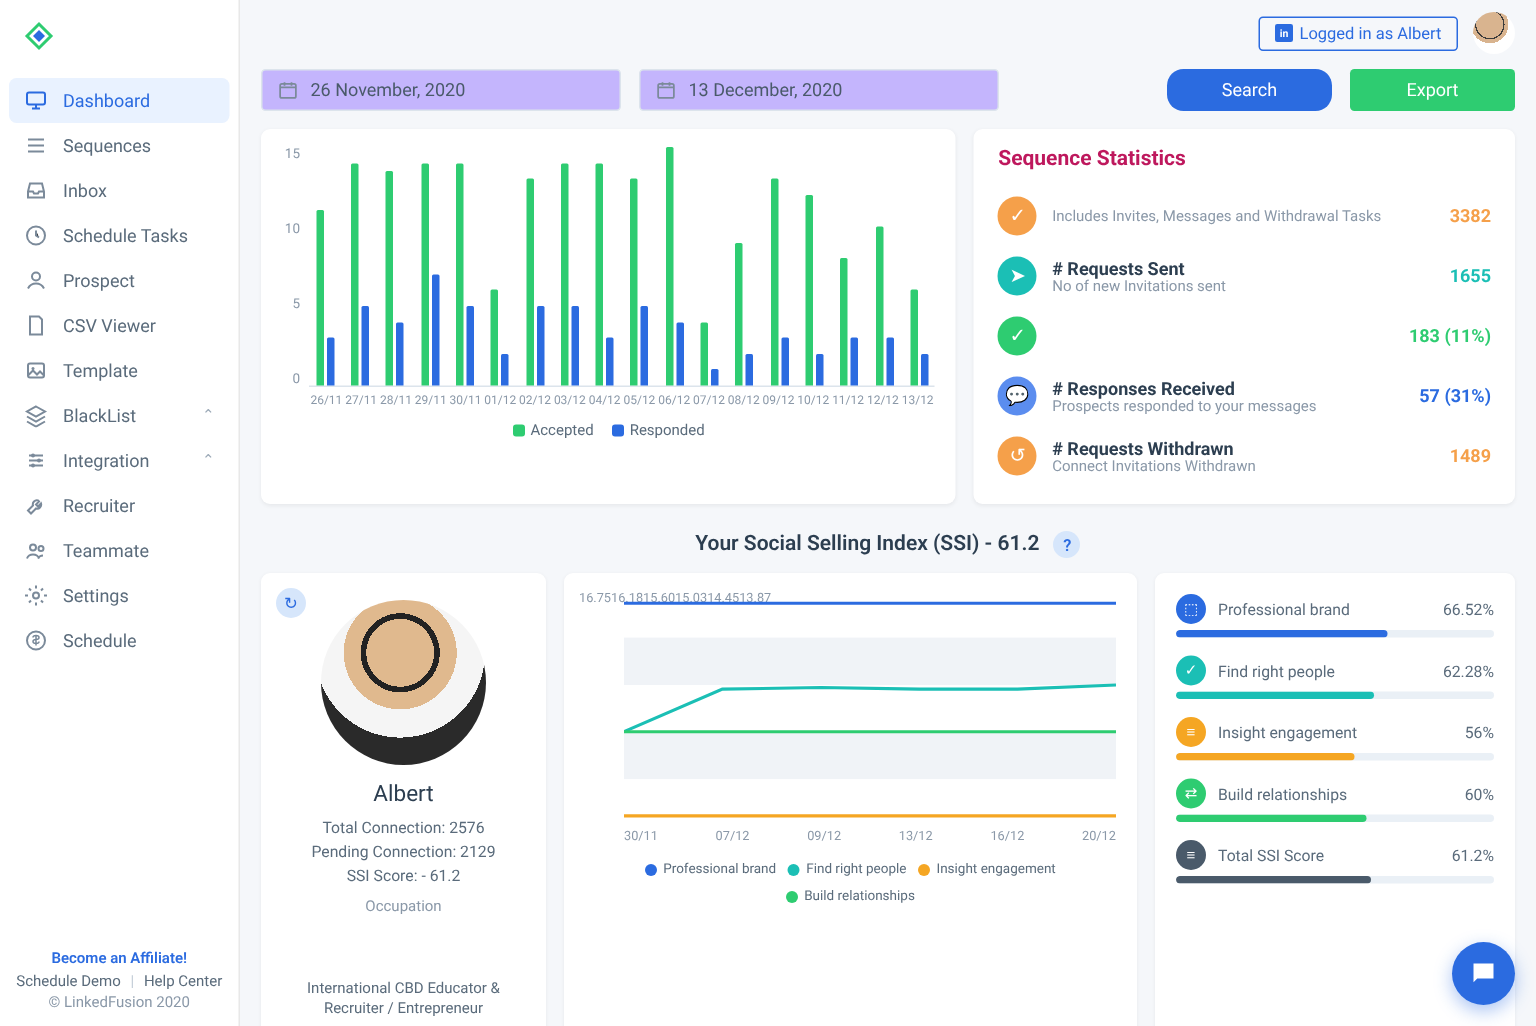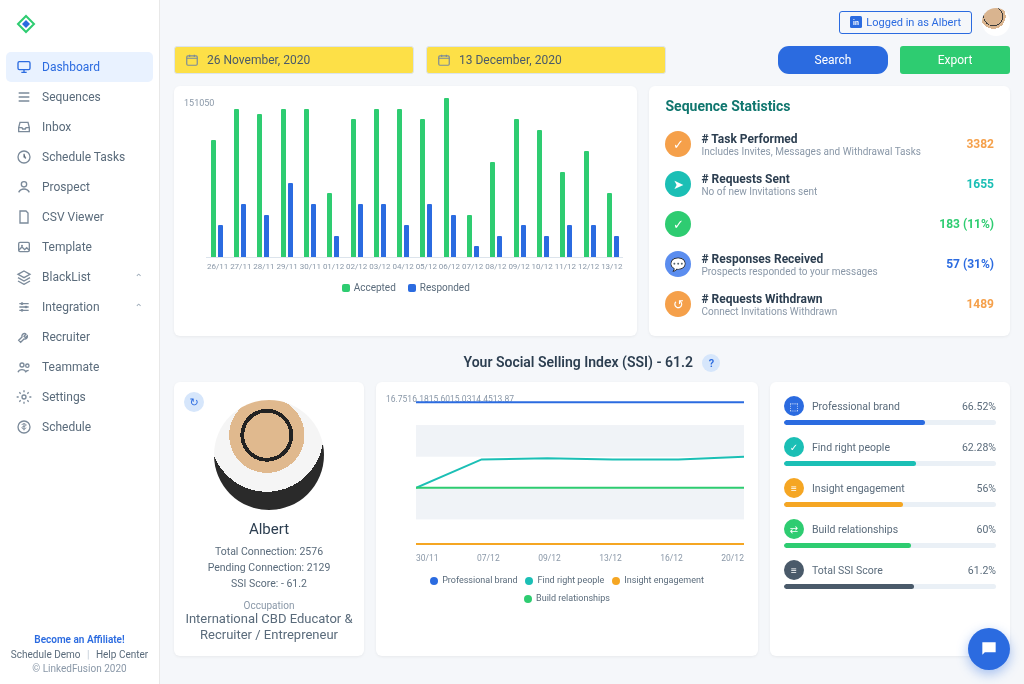--- a/index.html
+++ b/index.html
@@ -27,41 +27,41 @@
 
 .main { flex: 1; padding: 10px 14px 0 14px; position: relative; overflow: hidden; }
 
 
 .topbar { position: absolute; top: 8px; right: 14px; display: flex; align-items: center; gap: 10px; }
 .login-badge { border: 1px solid #2b6be0; color: #2b6be0; padding: 4px 10px; border-radius: 3px; font-size: 11px; display: flex; align-items: center; gap: 4px; }
 .avatar-sm { width: 28px; height: 28px; border-radius: 50%; background: radial-gradient(circle at 40% 30%, #d9b48f 0 35%, #3b3b3b 35% 38%, #d9b48f 38% 48%, #ffffff 48% 100%); }
 
 
 .filters { display: flex; gap: 12px; margin-top: 36px; margin-bottom: 12px; align-items: center; }
-.date-input { background: #fde047; border: 1px solid #dce4ec; border-radius: 3px; padding: 6px 10px; display: flex; align-items: center; gap: 8px; width: 240px; font-size: 12px; color: #4a5a6a; }
+.date-input { background: #c4b5fd; border: 1px solid #dce4ec; border-radius: 3px; padding: 6px 10px; display: flex; align-items: center; gap: 8px; width: 240px; font-size: 12px; color: #4a5a6a; }
 .btn { border: none; border-radius: 3px; padding: 7px 0; width: 110px; color: #fff; font-size: 12px; cursor: pointer; }
 .btn.search { background: #2b6be0; border-radius: 11px; }
 .btn.export { background: #2ecc71; }
 .filters .spacer { flex: 1; }
 
 
 .row1 { display: flex; gap: 12px; }
 .card { background: #fff; border-radius: 6px; box-shadow: 0 1px 3px rgba(0,0,0,0.06); }
 .chart-card { flex: 1.35; padding: 12px 10px 6px 10px; }
 .stats-card { flex: 1; padding: 12px 16px; }
-.stats-title { font-weight: 700; font-size: 14px; margin-bottom: 10px; color: #0f766e; }
+.stats-title { font-weight: 700; font-size: 14px; margin-bottom: 10px; color: #be185d; }
 .stat-row { display: flex; align-items: center; gap: 10px; padding: 7px 0; }
 .stat-ico { width: 26px; height: 26px; border-radius: 50%; display: flex; align-items: center; justify-content: center; font-size: 13px; color: #fff; flex-shrink: 0; }
 .stat-text .t { font-weight: 700; font-size: 12px; color: #2c3e50; }
 .stat-text .s { font-size: 10px; color: #8a98a8; }
 .stat-val { margin-left: auto; font-weight: 700; font-size: 12px; }
 
 
 .bar-chart { position: relative; height: 180px; }
-.y-axis { position: absolute; left: 0; top: 0; bottom: 20px; width: 22px; display: flex; flex-direction: row; justify-content: space-between; font-size: 9px; color: #8a98a8; text-align: right; padding-right: 6px; }
+.y-axis { position: absolute; left: 0; top: 0; bottom: 20px; width: 22px; display: flex; flex-direction: column; justify-content: space-between; font-size: 9px; color: #8a98a8; text-align: right; padding-right: 6px; }
 .plot { position: absolute; left: 22px; right: 4px; top: 0; bottom: 20px; border-bottom: 1px solid #dce4ec; display: flex; align-items: flex-end; gap: 2px; }
 .bar-grp { flex: 1; display: flex; align-items: flex-end; justify-content: center; gap: 2px; height: 100%; }
 .bar { width: 5px; border-radius: 1px 1px 0 0; }
 .bar.acc { background: #2ecc71; }
 .bar.res { background: #2b6be0; }
 .x-axis { position: absolute; left: 22px; right: 4px; bottom: 0; height: 18px; display: flex; }
 .x-lbl { flex: 1; text-align: center; font-size: 8px; color: #8a98a8; padding-top: 2px; }
 .chart-legend { display: flex; justify-content: center; gap: 12px; font-size: 10px; color: #5a6b7b; margin-top: 4px; }
 .lg-dot { display: inline-block; width: 8px; height: 8px; border-radius: 2px; margin-right: 4px; vertical-align: middle; }
 
@@ -70,21 +70,21 @@
 .ssi-head .q { display: inline-flex; width: 18px; height: 18px; border-radius: 50%; background: #d6e6fb; color: #2b6be0; align-items: center; justify-content: center; font-size: 11px; margin-left: 6px; vertical-align: middle; }
 
 
 .row2 { display: flex; gap: 12px; }
 .profile-card { width: 190px; padding: 12px 10px; text-align: center; position: relative; }
 .refresh { position: absolute; top: 10px; left: 10px; width: 20px; height: 20px; border-radius: 50%; background: #d6e6fb; color: #2b6be0; display: flex; align-items: center; justify-content: center; font-size: 11px; cursor: pointer; }
 .avatar-lg { width: 110px; height: 110px; border-radius: 50%; margin: 6px auto 10px; background: radial-gradient(circle at 48% 32%, #e0b98e 0 24%, #222 24% 28%, #e0b98e 28% 40%, #f5f5f5 40% 60%, #2a2a2a 60% 100%); }
 .profile-name { font-size: 15px; font-weight: 400; color: #2c3e50; margin-bottom: 6px; }
 .profile-line { font-size: 10.5px; color: #5a6b7b; line-height: 1.5; }
 .profile-occ-lbl { font-size: 10px; color: #8a98a8; margin-top: 8px; }
-.profile-occ { font-size: 13px; color: #5a6b7b; line-height: 1.3; }
+.profile-occ { font-size: 10px; color: #5a6b7b; line-height: 1.3; margin-top: 43px; }
 
 .line-card { flex: 1; padding: 12px 10px; }
 .line-chart { position: relative; height: 175px; }
 .ly-axis { position: absolute; left: 0; top: 0; bottom: 18px; width: 30px; display: flex; flex-direction: row; justify-content: space-between; font-size: 8.5px; color: #8a98a8; text-align: right; padding-right: 4px; }
 .lplot { position: absolute; left: 30px; right: 4px; top: 0; bottom: 18px; }
 .lplot svg { width: 100%; height: 100%; }
 .lx-axis { position: absolute; left: 30px; right: 4px; bottom: 0; height: 16px; display: flex; justify-content: space-between; font-size: 8.5px; color: #8a98a8; }
 .line-legend { display: flex; justify-content: center; gap: 8px; font-size: 9px; color: #5a6b7b; margin-top: 6px; flex-wrap: wrap; }
 
 .metrics-card { width: 240px; padding: 14px 14px; }
@@ -384,21 +384,20 @@
           <span><span class="lg-dot" style="background:#2ecc71"></span><span>Accepted</span></span>
           <span><span class="lg-dot" style="background:#2b6be0"></span><span>Responded</span></span>
         </div>
       </div>
       <div class="card stats-card">
         <div class="stats-title">Sequence Statistics</div>
         <div id="stats-body">
             <div class="stat-row">
               <div class="stat-ico" style="background:#f5a04a">✓</div>
               <div class="stat-text">
-                <div class="t"># Task Performed</div>
                 <div class="s">Includes Invites, Messages and Withdrawal Tasks</div>
               </div>
               <div class="stat-val" style="color:#f5a04a">3382</div>
             </div>
             <div class="stat-row">
               <div class="stat-ico" style="background:#1bbfb5">➤</div>
               <div class="stat-text">
                 <div class="t"># Requests Sent</div>
                 <div class="s">No of new Invitations sent</div>
               </div>

